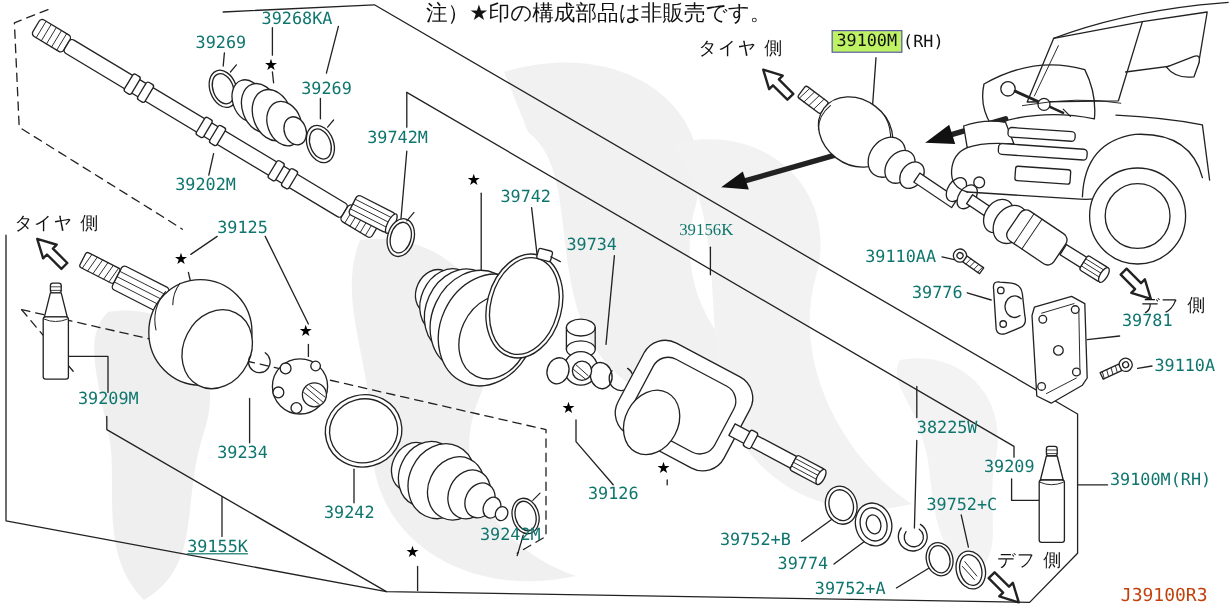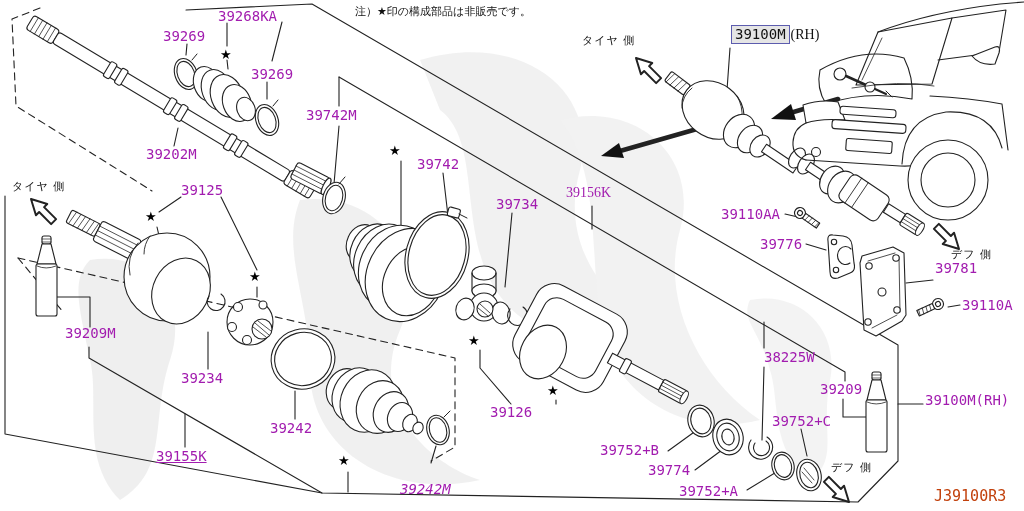--- a/index.html
+++ b/index.html
@@ -1,31 +1,31 @@
 <!DOCTYPE html>
 <html><head>
 <meta charset="utf-8">
 <style>
   html,body{margin:0;padding:0;background:#fff;}
   #stage{position:relative;width:1024px;height:511px;background:#ffffff;overflow:hidden;
          font-family:"DejaVu Sans Mono","Liberation Mono",monospace;}
   #art{position:absolute;left:0;top:0;}
   #label-layer{position:absolute;left:0;top:0;width:1024px;height:511px;}
-  .plabel{position:absolute;font-size:14px;line-height:16px;color:#a21caf;white-space:nowrap;
+  .plabel{position:absolute;font-size:14px;line-height:16px;color:#0f766e;white-space:nowrap;
           letter-spacing:0;}
-  .dlabel{position:absolute;font-size:11px;line-height:15px;color:#111;white-space:nowrap;
+  .dlabel{position:absolute;font-size:15px;line-height:15px;color:#111;white-space:nowrap;
           font-family:"DejaVu Sans","Liberation Sans",sans-serif;letter-spacing:1px;}
-  .note{position:absolute;font-size:11px;line-height:16px;color:#111;white-space:nowrap;
+  .note{position:absolute;font-size:18px;line-height:16px;color:#111;white-space:nowrap;
         font-family:"DejaVu Sans","Liberation Sans",sans-serif;}
   .star{position:absolute;font-size:13px;line-height:13px;color:#000;
         font-family:"DejaVu Sans","Liberation Sans",sans-serif;}
   .code{position:absolute;left:934px;top:487px;font-size:15px;color:#c2410c;}
   .hl-wrap{position:absolute;left:693px;top:25px;display:flex;align-items:center;font-size:14px;color:#111;}
-  .hl-box{background:#e5e5e5;border:1.5px solid #5c5cae;padding:0 3px;line-height:17px;margin-left:38px;}
-  .hl-suffix{margin-left:1px;font-family:Liberation Serif, serif;}
+  .hl-box{background:#bef264;border:1.5px solid #5c5cae;padding:0 3px;line-height:17px;}
+  .hl-suffix{margin-left:1px;}
 </style>
 </head>
 <body>
 
 <div id="stage">
 
 <svg id="art" width="1024" height="511" viewBox="0 0 1024 511">
 
   <g opacity="0.5" stroke="none">
     <path fill="#e4e4e4" d="M420,60 C520,30 600,90 580,170 C560,240 600,300 660,330 C600,360 520,340 490,280 C460,220 480,140 440,110 Z"></path>
@@ -376,38 +376,38 @@
     <span class="hl-suffix">(RH)</span>
   </div>
   <div class="code">J39100R3</div>
 <div class="plabel" style="left: 218px; top: 8px;">39268KA</div>
       <div class="plabel" style="left: 163px; top: 28px;">39269</div>
       <div class="plabel" style="left: 251px; top: 66px;">39269</div>
       <div class="plabel" style="left: 146px; top: 146px;">39202M</div>
       <div class="plabel" style="left: 181px; top: 182px;">39125</div>
       <div class="plabel" style="left: 306px; top: 107px;">39742M</div>
       <div class="plabel" style="left: 417px; top: 156px;">39742</div>
-      <div class="plabel" style="left: 496px; top: 196px;">39734</div>
+      <div class="plabel" style="left: 472px; top: 196px;">39734</div>
       <div class="plabel" style="left: 566px; top: 185px; font-family: Liberation Serif, serif;">39156K</div>
       <div class="plabel" style="left: 721px; top: 206px;">39110AA</div>
       <div class="plabel" style="left: 760px; top: 236px;">39776</div>
       <div class="plabel" style="left: 935px; top: 260px;">39781</div>
       <div class="plabel" style="left: 962px; top: 297px;">39110A</div>
       <div class="plabel" style="left: 764px; top: 349px;">38225W</div>
       <div class="plabel" style="left: 820px; top: 381px;">39209</div>
       <div class="plabel" style="left: 925px; top: 392px;">39100M(RH)</div>
       <div class="plabel" style="left: 772px; top: 413px;">39752+C</div>
       <div class="plabel" style="left: 600px; top: 442px;">39752+B</div>
       <div class="plabel" style="left: 648px; top: 462px;">39774</div>
       <div class="plabel" style="left: 679px; top: 483px;">39752+A</div>
       <div class="plabel" style="left: 65px; top: 325px;">39209M</div>
       <div class="plabel" style="left: 181px; top: 370px;">39234</div>
       <div class="plabel" style="left: 270px; top: 420px;">39242</div>
       <div class="plabel" style="left: 156px; top: 448px; text-decoration: underline;">39155K</div>
-      <div class="plabel" style="left: 400px; top: 481px; font-style: italic;">39242M</div>
+      <div class="plabel" style="left: 400px; top: 438px;">39242M</div>
       <div class="plabel" style="left: 490px; top: 404px;">39126</div>
       <div class="dlabel" style="left: 12px; top: 179px;">タイヤ 側</div>
       <div class="dlabel" style="left: 582px; top: 33px;">タイヤ 側</div>
       <div class="dlabel" style="left: 951px; top: 247px;">デフ 側</div>
       <div class="dlabel" style="left: 831px; top: 460px;">デフ 側</div>
       <span class="star" style="left: 220px; top: 48px;">★</span>
       <span class="star" style="left: 389px; top: 144px;">★</span>
       <span class="star" style="left: 145px; top: 210px;">★</span>
       <span class="star" style="left: 249px; top: 270px;">★</span>
       <span class="star" style="left: 468px; top: 334px;">★</span>

